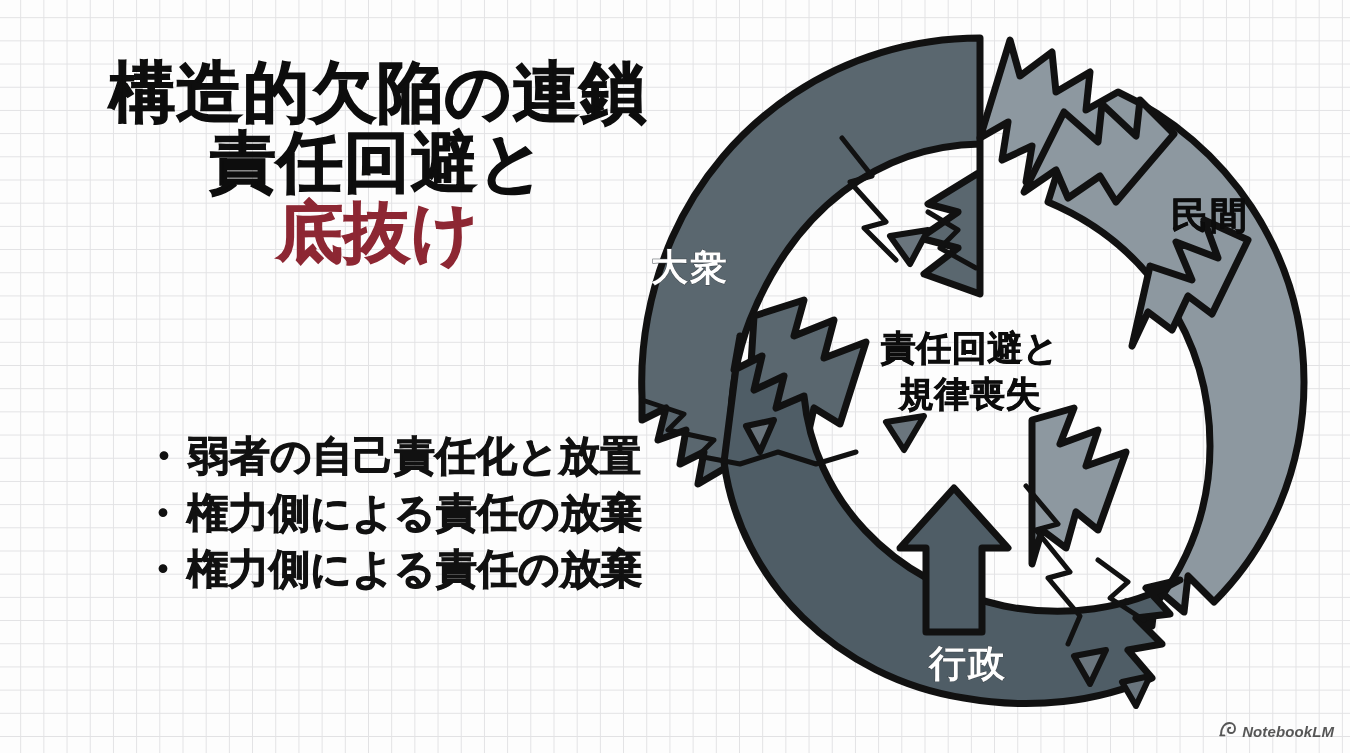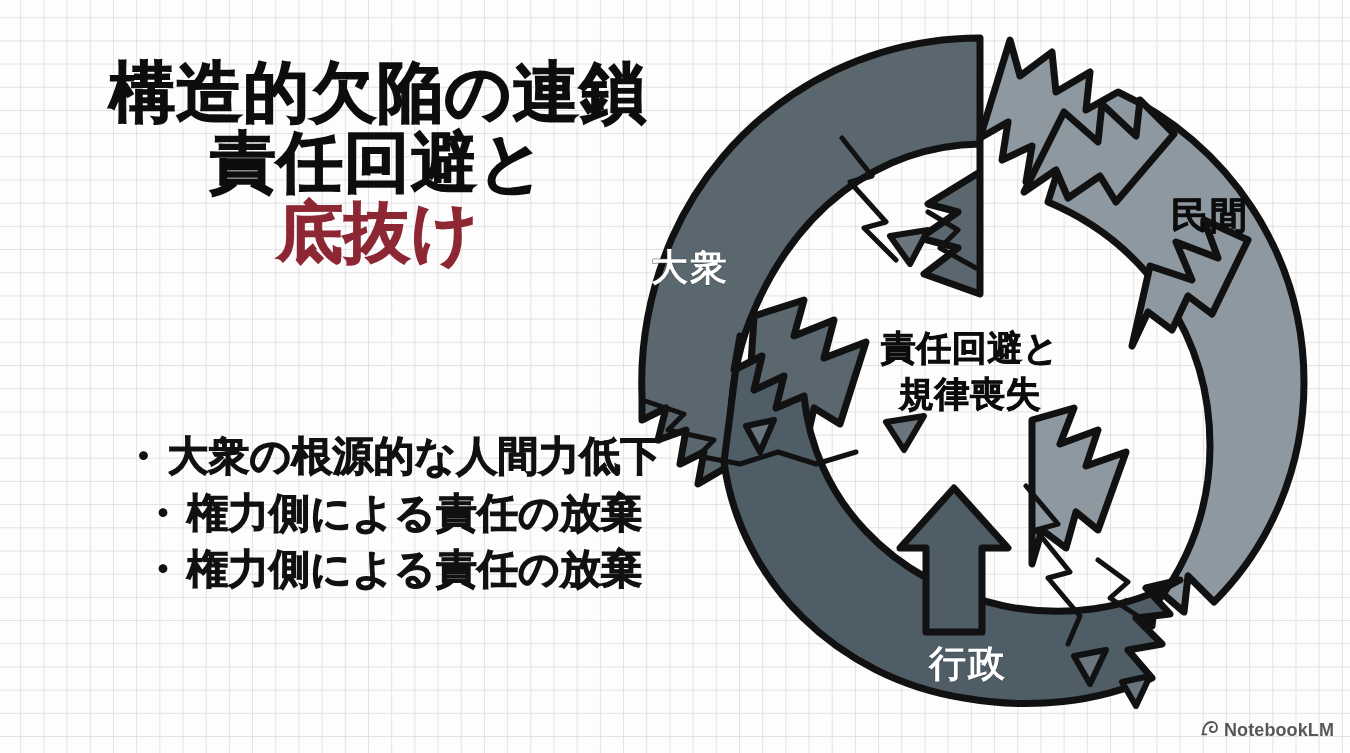--- a/index.html
+++ b/index.html
@@ -116,39 +116,40 @@
   #watermark {
     position: absolute;
     right: 16px;
     bottom: 12px;
     display: flex;
     align-items: center;
     gap: 6px;
     opacity: 0.86;
   }
   #watermark .wm-text {
-    font-size: 18px;
+    font-size: 15px;
     font-weight: 600;
     color: #3c3c3c;
     letter-spacing: 0.1px;
+    font-style: italic;
   }
 </style>
 </head>
 <body>
 
 <div id="slide">
 
   <div id="left-col">
     <div class="title-line">構造的欠陥の連鎖</div>
     <div class="title-line">責任回避と</div>
     <div class="title-line accent">底抜け</div>
   </div>
 
   <ul id="bullet-list">
-    <li><span class="dot">・</span><span>大衆の根源的な人間力低下</span></li>
+    <li><span class="dot">・</span><span>弱者の自己責任化と放置</span></li>
     <li><span class="dot">・</span><span>権力側による責任の放棄</span></li>
     <li><span class="dot">・</span><span>権力側による責任の放棄</span></li>
   </ul>
 
   <div id="diagram">
     <svg viewBox="0 0 712 716" xmlns="http://www.w3.org/2000/svg">
 
       <g>
         <path fill="#5a676f" stroke="#111111" stroke-width="7" stroke-linejoin="round" d="M 352 22
                  C 214 22 96 104 44 222

